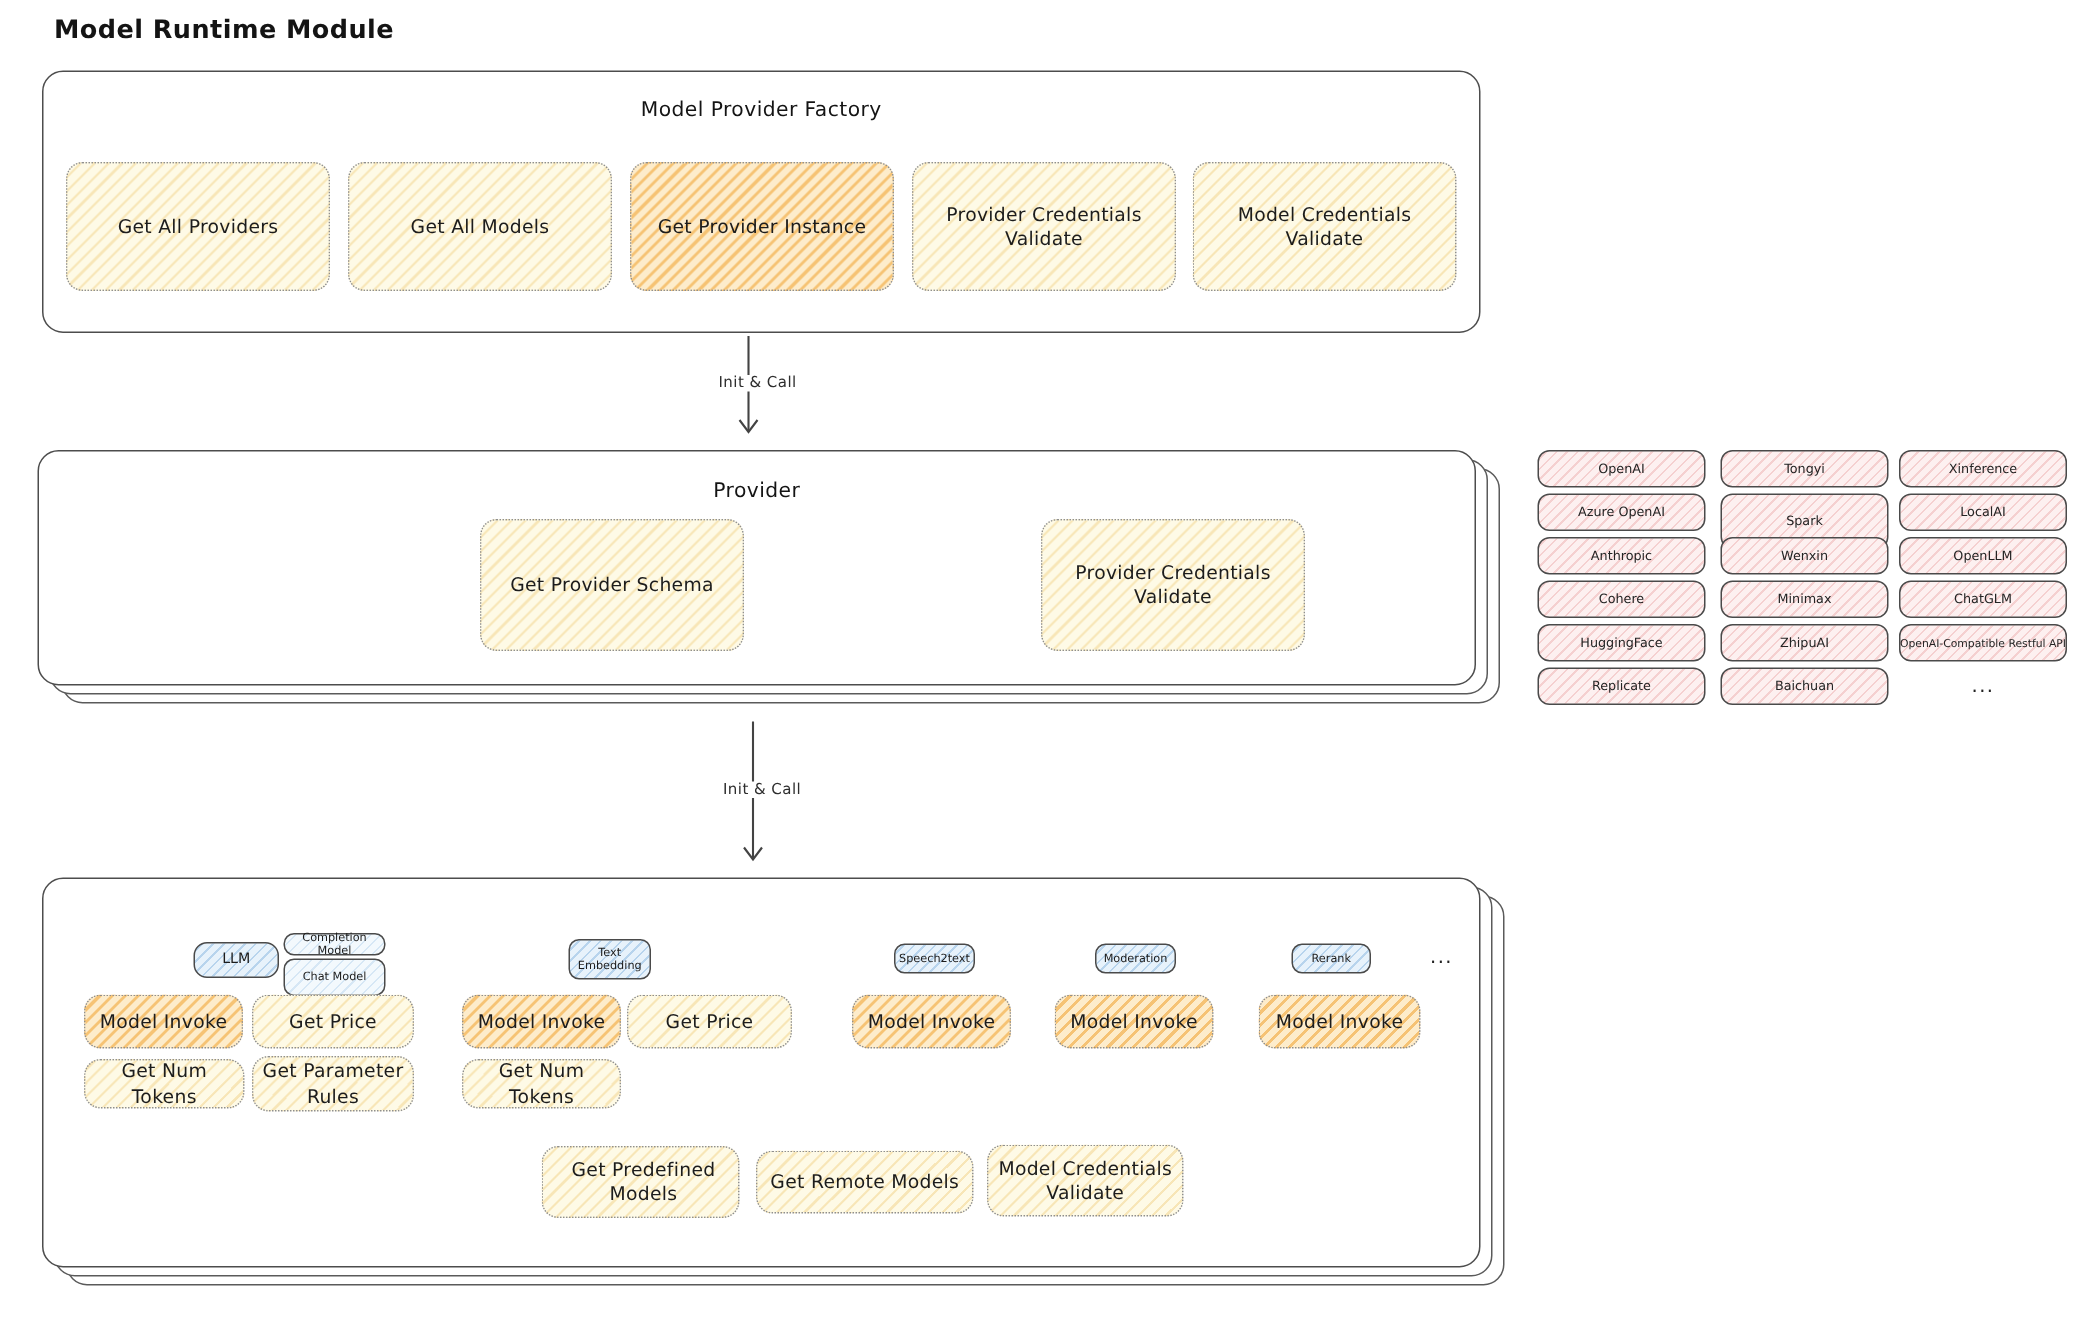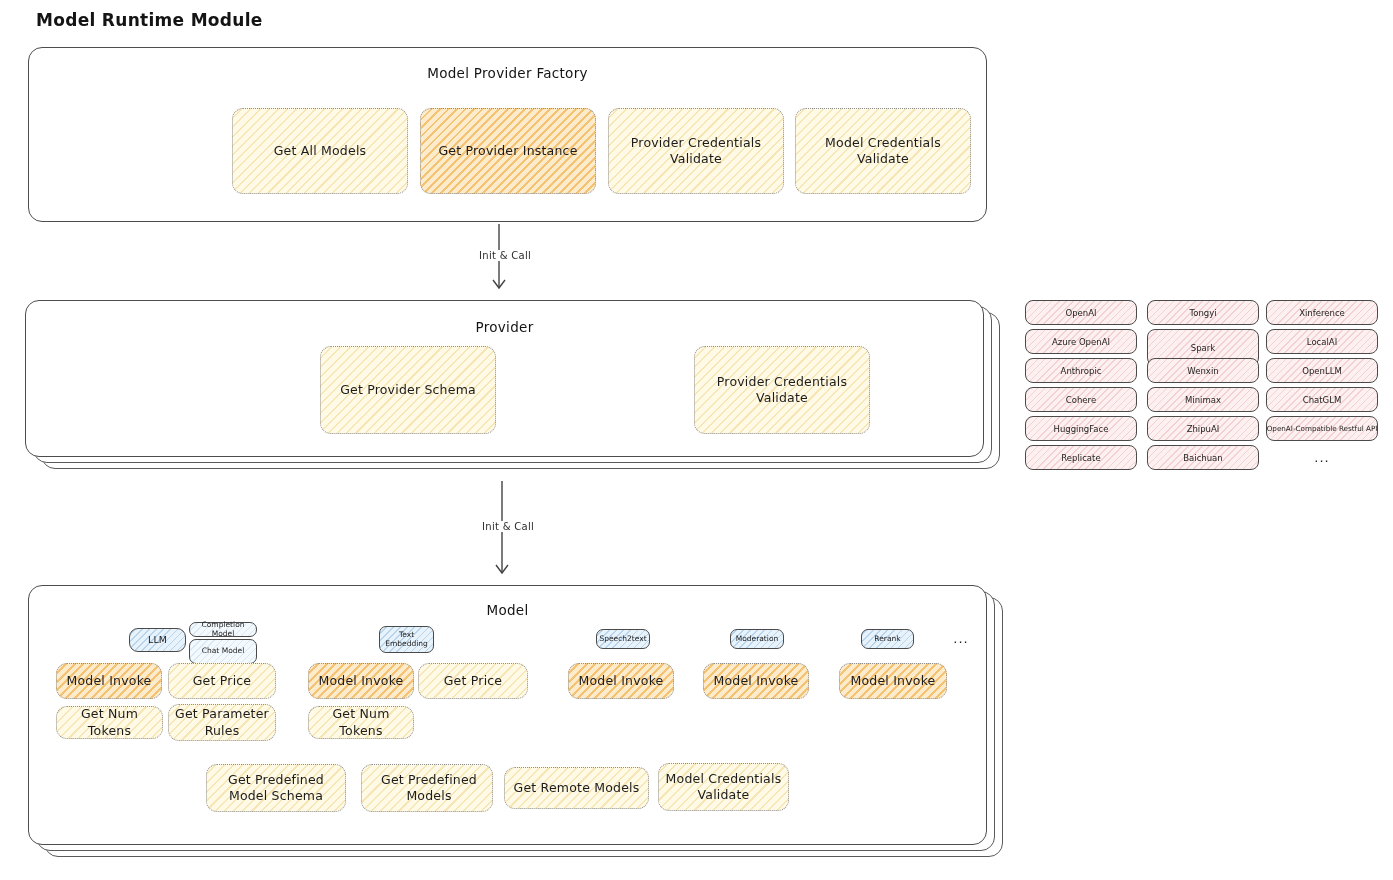--- a/index.html
+++ b/index.html
@@ -41,20 +41,21 @@
 </style>
 </head>
 <body>
 
 <div id="canvas">
 
   <div class="page-title">Model Runtime Module</div>
 
   <div class="frame" style="left:28px;top:47px;width:957px;height:173px;">
     <div class="frame-title" style="top:17px;">Model Provider Factory</div>
+    <div class="node dotted hatch-yellow" style="left:15px;top:60px;width:176px;height:86px;">Get All Providers</div>
     <div class="node dotted hatch-orange" style="left:391px;top:60px;width:176px;height:86px;">Get Provider Instance</div>
     <div class="node dotted hatch-yellow" style="left:203px;top:60px;width:176px;height:86px;">Get All Models</div>
     <div class="node dotted hatch-yellow" style="left:579px;top:60px;width:176px;height:86px;">Provider Credentials Validate</div>
     <div class="node dotted hatch-yellow" style="left:766px;top:60px;width:176px;height:86px;">Model Credentials Validate</div>
   </div>
 
   <svg class="arrow" style="left:489px;top:224px;" width="20" height="72">
     <line x1="10" y1="0" x2="10" y2="63" stroke="#434343" stroke-width="1.4"></line>
     <polyline points="4,56 10,64 16,56" fill="none" stroke="#434343" stroke-width="1.4"></polyline>
   </svg>
@@ -93,21 +94,20 @@
 
   <svg class="arrow" style="left:492px;top:481px;" width="20" height="100">
     <line x1="10" y1="0" x2="10" y2="91" stroke="#434343" stroke-width="1.4"></line>
     <polyline points="4,84 10,92 16,84" fill="none" stroke="#434343" stroke-width="1.4"></polyline>
   </svg>
   <span class="arrow-label" style="left:478px;top:521px;">Init &amp; Call</span>
 
   <div class="frame-stack" style="left:44px;top:597px;width:957px;height:258px;"></div>
   <div class="frame-stack" style="left:36px;top:591px;width:957px;height:258px;"></div>
   <div class="frame" style="left:28px;top:585px;width:957px;height:258px;">
-    <div class="frame-title" style="top:16px;">Model</div>
 
     <div class="tab hatch-blue" style="left:100px;top:42px;width:57px;height:24px;">LLM</div>
     <div class="tab tab-small hatch-blue-light" style="left:160px;top:36px;width:68px;height:15px;">Completion Model</div>
     <div class="tab tab-small hatch-blue-light" style="left:160px;top:53px;width:68px;height:25px;">Chat Model</div>
     <div class="tab tab-small hatch-blue" style="left:350px;top:40px;width:55px;height:27px;padding:1px 6px;">Text Embedding</div>
     <div class="tab tab-small hatch-blue" style="left:567px;top:43px;width:54px;height:20px;">Speech2text</div>
     <div class="tab tab-small hatch-blue" style="left:701px;top:43px;width:54px;height:20px;">Moderation</div>
     <div class="tab tab-small hatch-blue" style="left:832px;top:43px;width:53px;height:20px;">Rerank</div>
     <div class="dots" style="left:917px;top:40px;width:30px;height:24px;">...</div>
 
@@ -116,19 +116,18 @@
     <div class="node dotted hatch-orange" style="left:279px;top:77px;width:106px;height:36px;">Model Invoke</div>
     <div class="node dotted hatch-yellow" style="left:389px;top:77px;width:110px;height:36px;">Get Price</div>
     <div class="node dotted hatch-orange" style="left:539px;top:77px;width:106px;height:36px;">Model Invoke</div>
     <div class="node dotted hatch-orange" style="left:674px;top:77px;width:106px;height:36px;">Model Invoke</div>
     <div class="node dotted hatch-orange" style="left:810px;top:77px;width:108px;height:36px;">Model Invoke</div>
 
     <div class="node dotted hatch-yellow" style="left:27px;top:120px;width:107px;height:33px;">Get Num Tokens</div>
     <div class="node dotted hatch-yellow" style="left:139px;top:118px;width:108px;height:37px;">Get Parameter Rules</div>
     <div class="node dotted hatch-yellow" style="left:279px;top:120px;width:106px;height:33px;">Get Num Tokens</div>
 
-    <div class="node dotted hatch-yellow" style="left:177px;top:178px;width:140px;height:48px;">Get Predefined Model Schema</div>
     <div class="node dotted hatch-yellow" style="left:332px;top:178px;width:132px;height:48px;padding-left:10px;">Get Predefined Models</div>
     <div class="node dotted hatch-yellow" style="left:475px;top:181px;width:145px;height:42px;">Get Remote Models</div>
     <div class="node dotted hatch-yellow" style="left:629px;top:177px;width:131px;height:48px;">Model Credentials Validate</div>
   </div>
 
 </div>
 
 </body></html>

